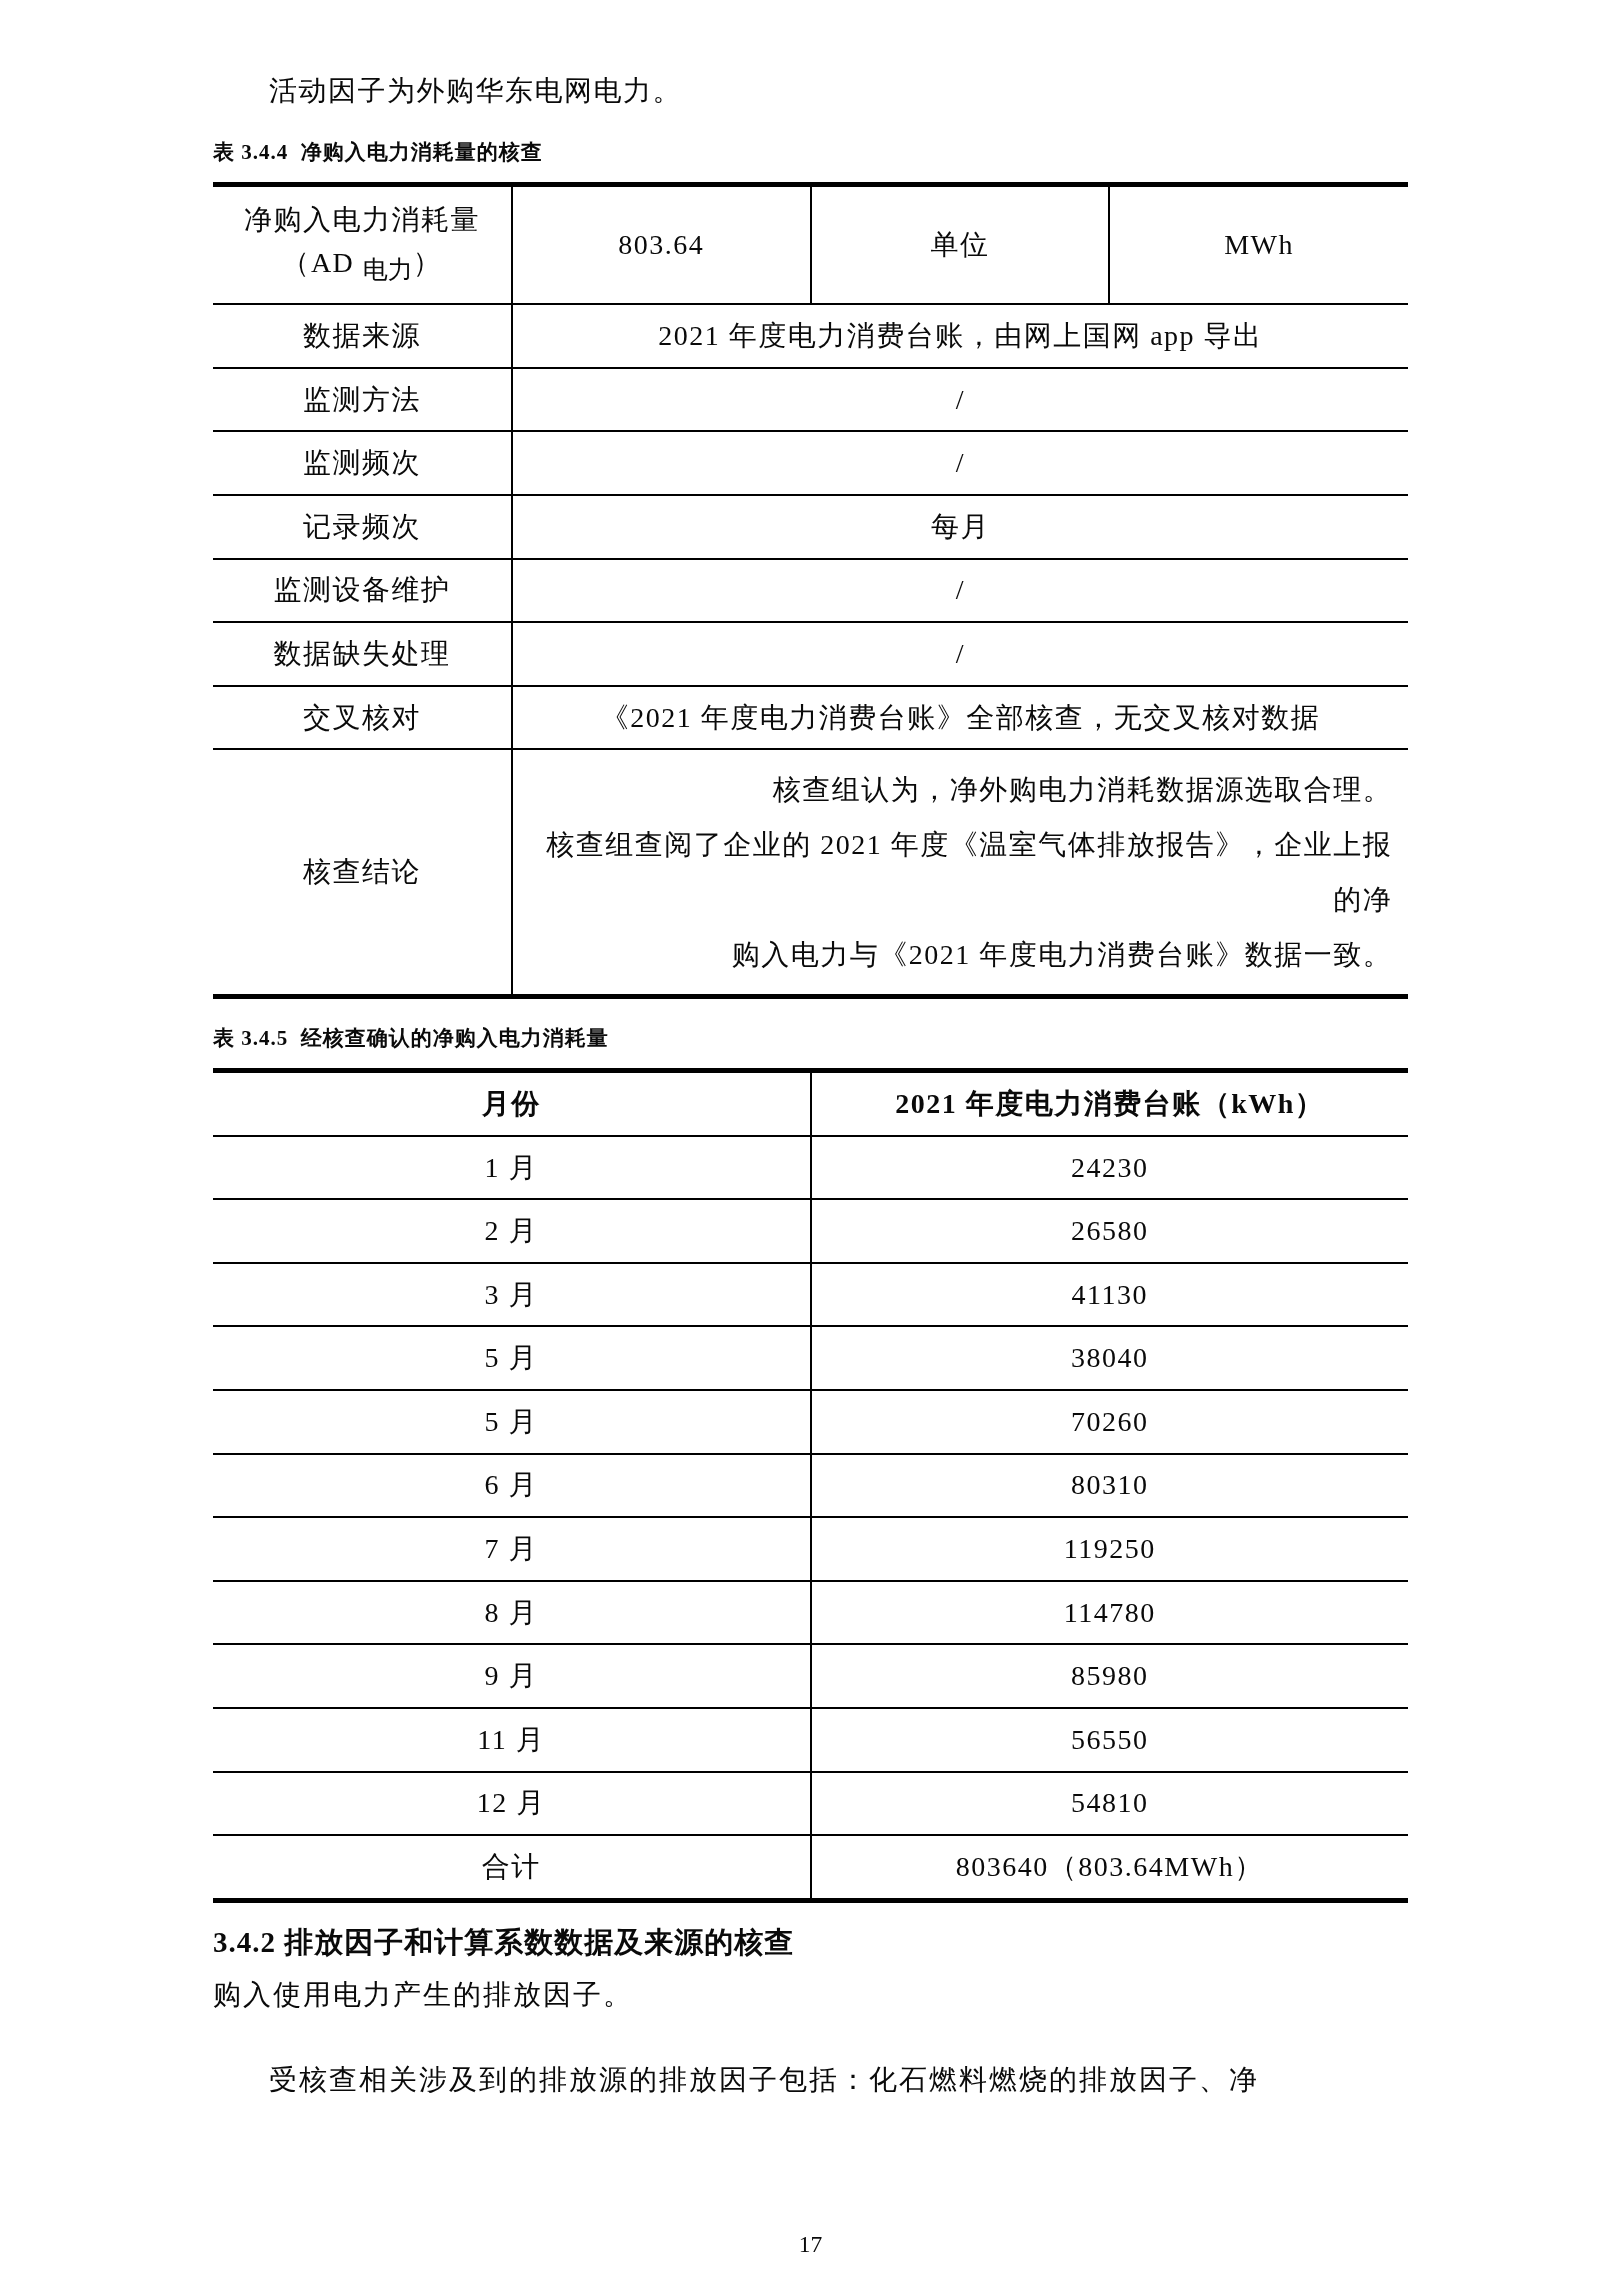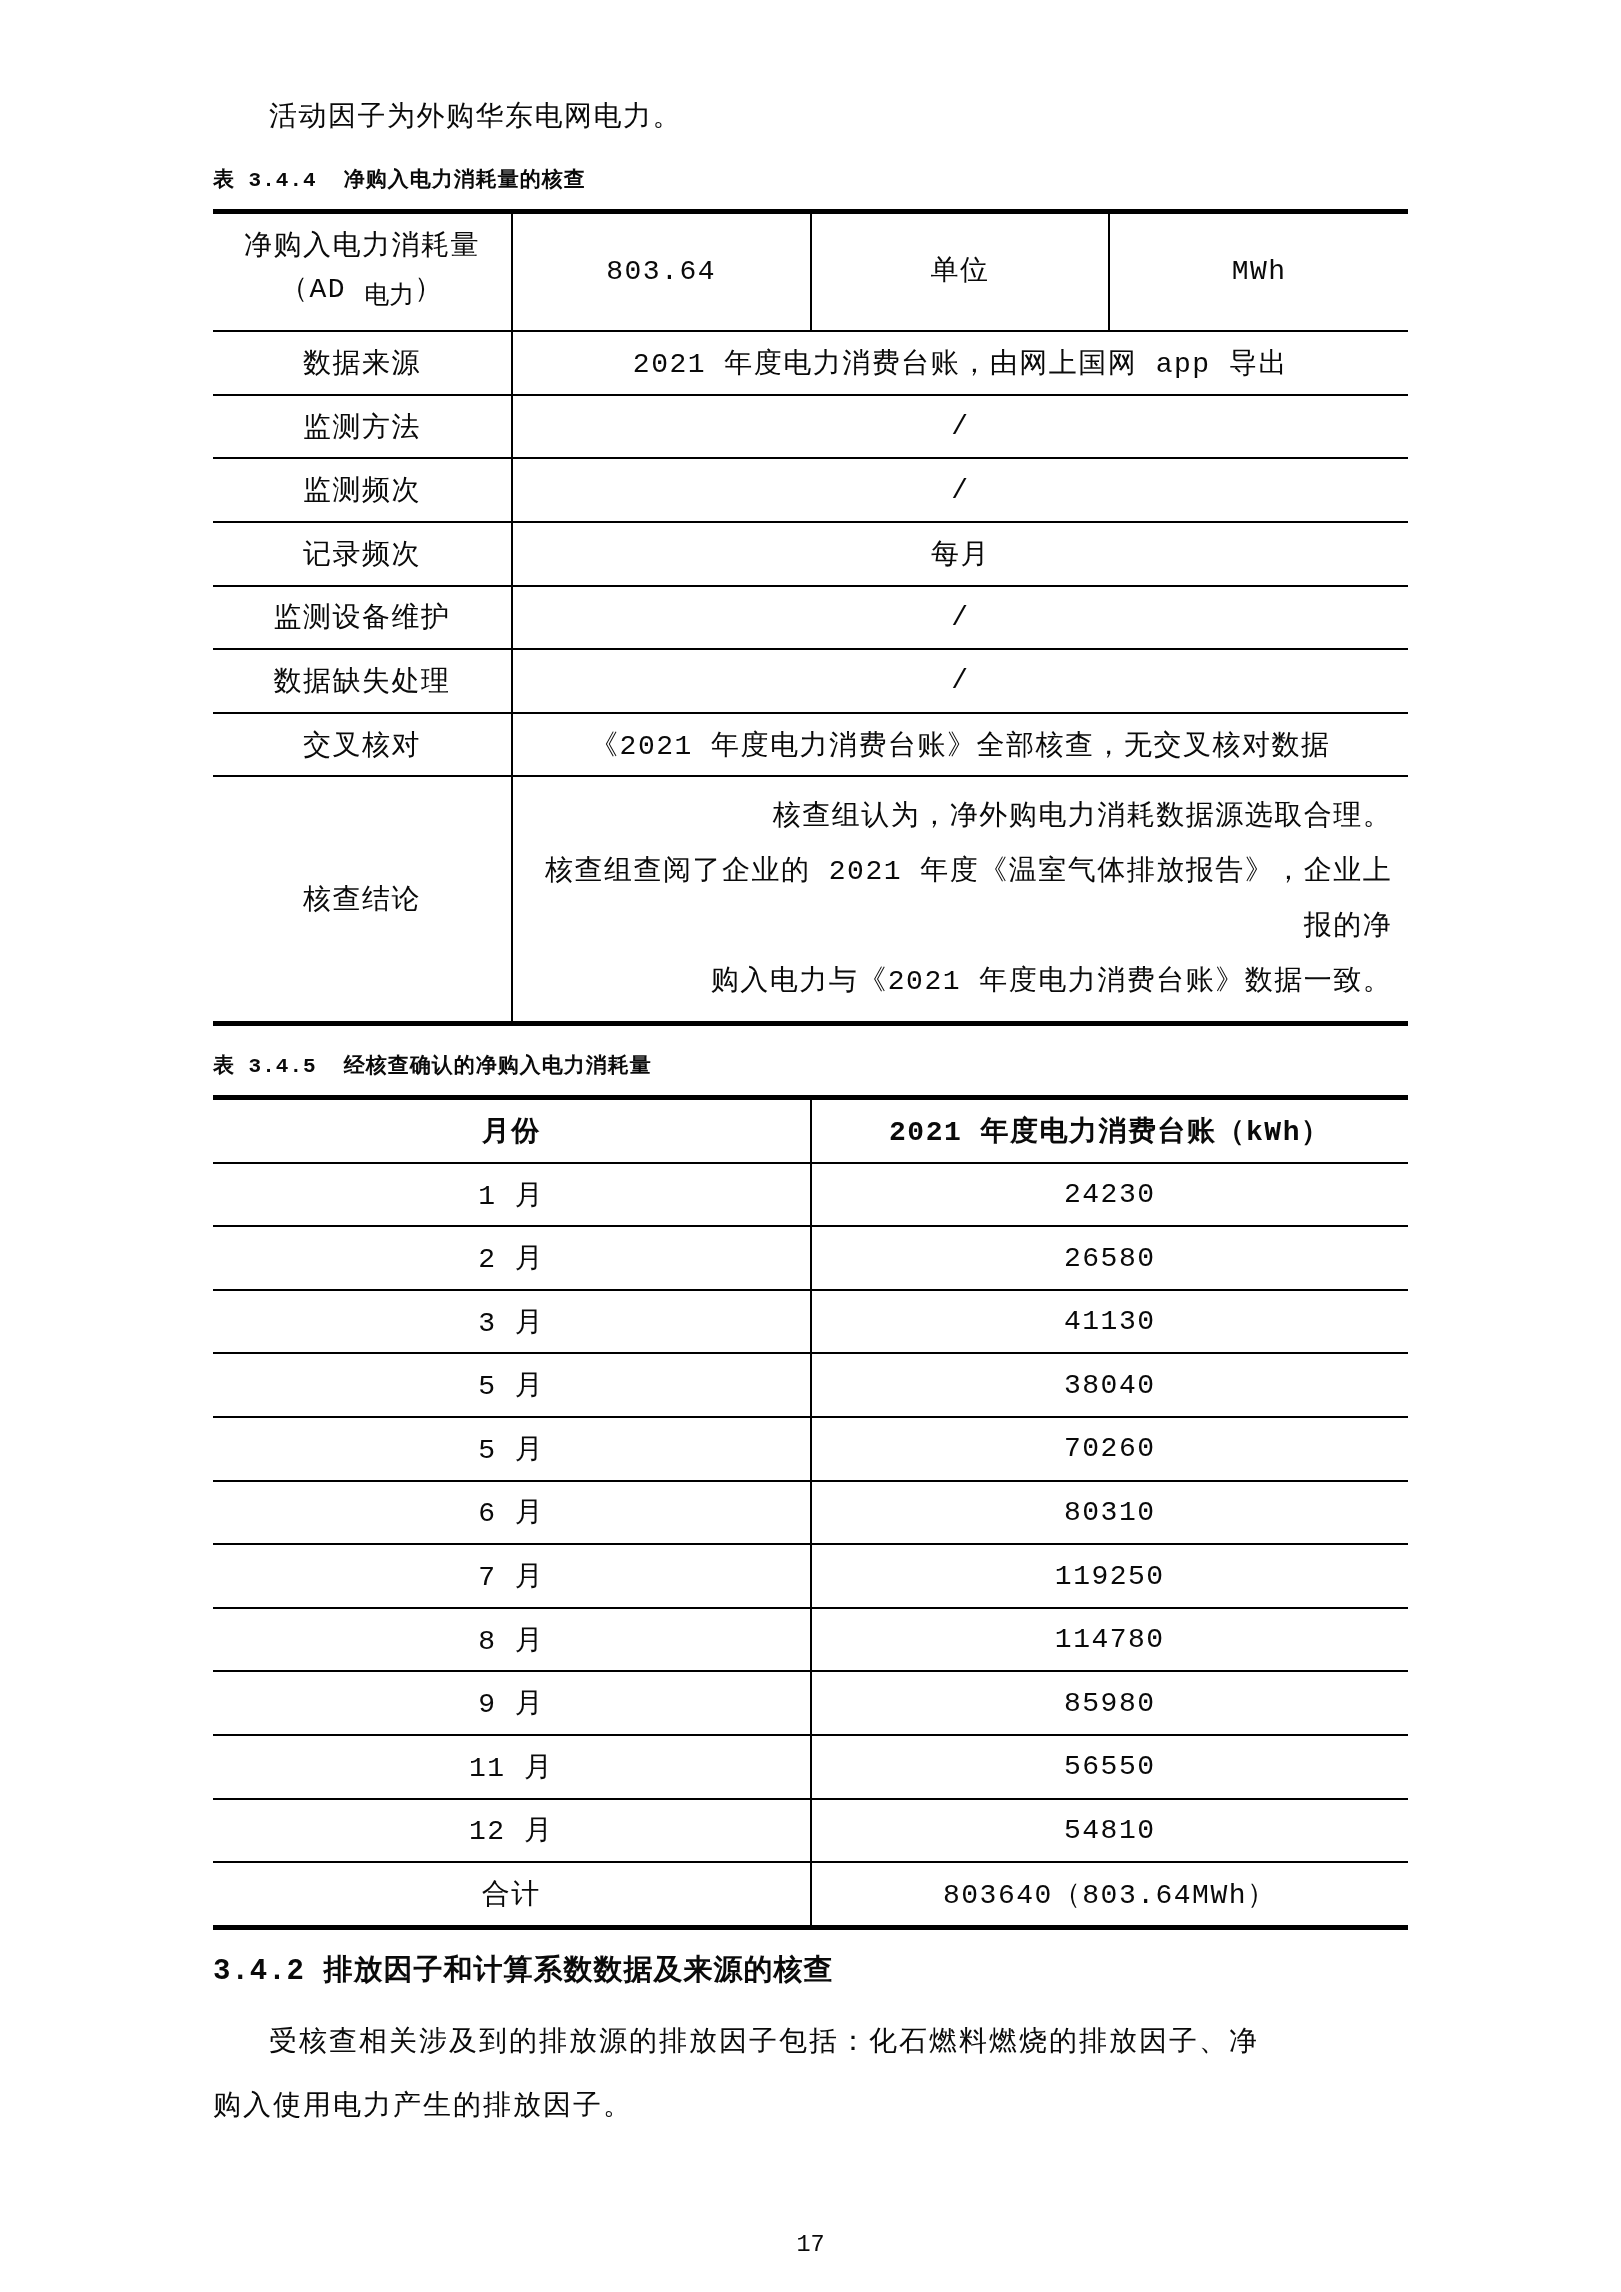--- a/index.html
+++ b/index.html
@@ -1,23 +1,23 @@
 <!DOCTYPE html>
 <html><head>
 <meta charset="utf-8">
 <style>
   html,body { margin:0; padding:0; background:#ffffff; }
   .page {
     position:relative;
     width:1621px; height:2293px;
     background:#ffffff;
     color:#0a0a0a;
-    font-family:Liberation Mono, monospace;
+    font-family:Liberation Serif, serif;
     box-sizing:border-box;
-    padding:70px 213px 0 213px;
+    padding:43px 213px 0 213px;
     overflow:hidden;
   }
   .body-text { font-size:28px; letter-spacing:1.5px; line-height:39px; }
   .indent { text-indent:2em; }
   .tbl-title {
     text-align:left; font-weight:bold; font-size:21px;
     margin:25.5px 0 15.7px 0; white-space:pre-wrap; letter-spacing:1px;
   }
   table {
     width:100%; border-collapse:collapse; table-layout:fixed;
@@ -162,19 +162,19 @@
         </tr>
     <tr>
       <td>合计</td>
       <td>803640（803.64MWh）</td>
     </tr>
   </tbody>
     </table>
 
   <div class="sec-heading">3.4.2 排放因子和计算系数数据及来源的核查</div>
 
+  <p class="para-line">购入使用电力产生的排放因子。</p>
   <p class="para-line para-first">受核查相关涉及到的排放源的排放因子包括：化石燃料燃烧的排放因子、净</p>
-  <p class="para-line">购入使用电力产生的排放因子。</p>
 
   <div class="page-number">17</div>
 
 </div>
 
 
 </body></html>

